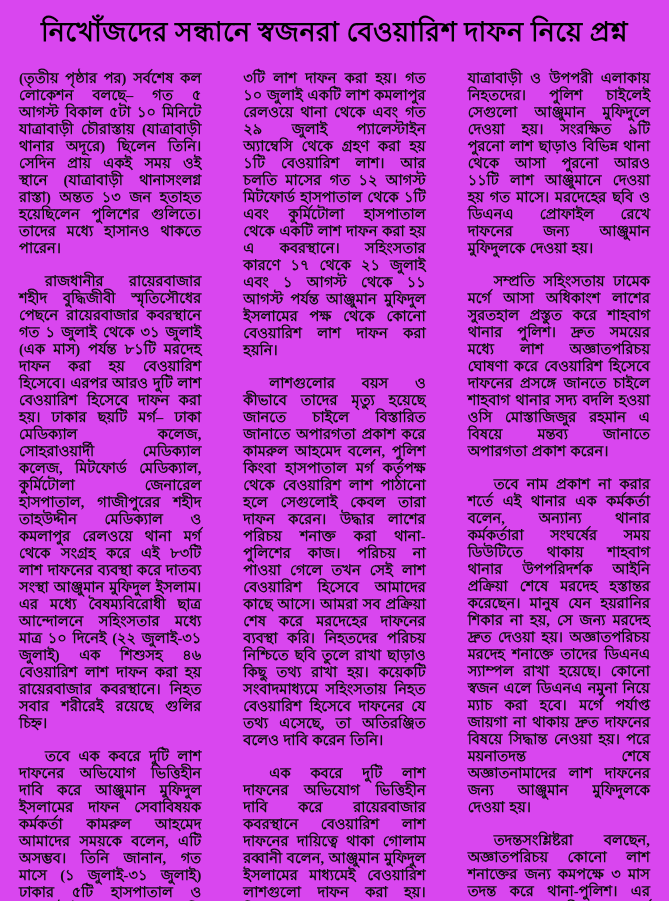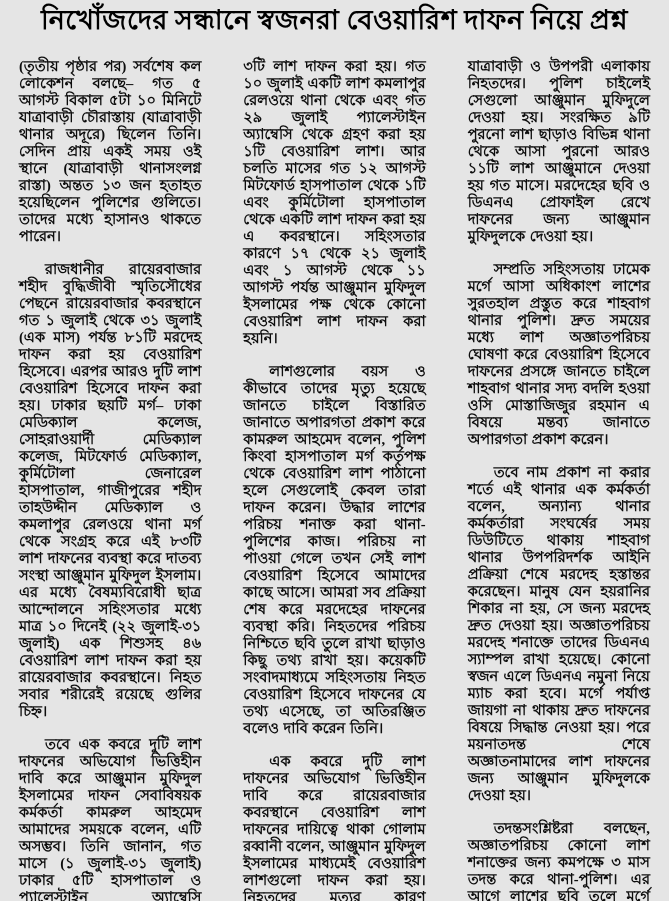--- a/index.html
+++ b/index.html
@@ -4,24 +4,24 @@
 <style>
   html, body {
     margin: 0;
     padding: 0;
     background: #ffffff;
   }
   .page {
     width: 669px;
     height: 901px;
     box-sizing: border-box;
-    background: #e5e5e5;
+    background: #d946ef;
     color: #0d0d0d;
     font-family: "Liberation Serif", "DejaVu Serif", serif;
-    padding: 4px 3px 6px 3px;
+    padding: 16px 3px 6px 3px;
     overflow: hidden;
   }
   .headline {
     margin: 0 0 6px 0;
     text-align: center;
     font-size: 27px;
     line-height: 1.2;
     font-weight: 700;
     letter-spacing: 0.5px;
     color: #000000;

